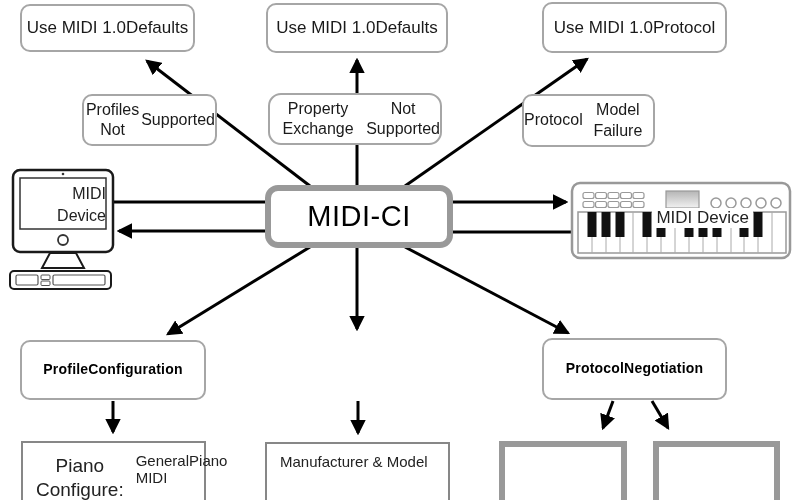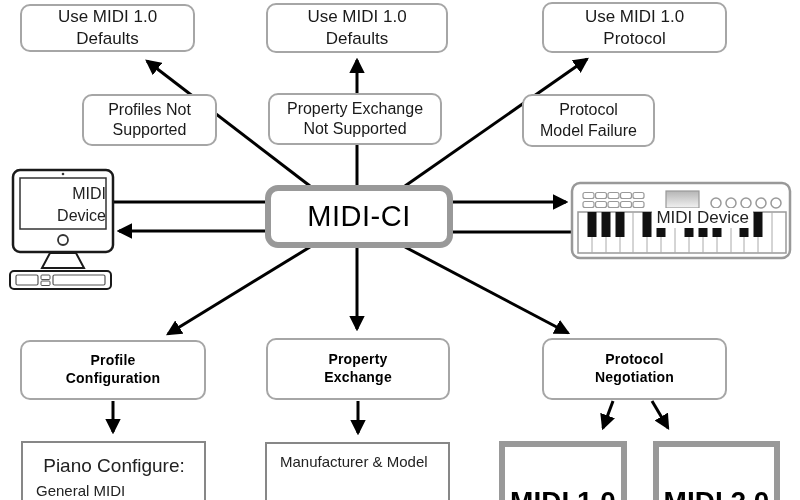--- a/index.html
+++ b/index.html
@@ -3,21 +3,21 @@
 <meta charset="utf-8">
 <style>
   html,body{margin:0;padding:0;background:#fff;}
   .stage{
     position:relative;width:800px;height:500px;overflow:hidden;background:#fff;
     font-family:"Liberation Sans","DejaVu Sans",sans-serif;color:#111;
   }
   .stage svg.wires{position:absolute;left:0;top:0;z-index:1;}
   .node{
     position:absolute;z-index:2;box-sizing:border-box;background:#fff;
-    display:flex;flex-direction:column;align-items:center;justify-content:center;
+    display:flex;flex-direction:row;align-items:center;justify-content:center;
     text-align:center;line-height:1.28;
   }
   .rounded{border:2px solid #a6a6a6;border-radius:10px;}
   .outcome{font-size:17px;color:#1a1a1a;}
   .failure{font-size:16px;color:#1a1a1a;}
   .feature{font-weight:bold;font-size:14px;color:#000;letter-spacing:.2px;}
   .center-node{
     border:6px solid #999;border-radius:13px;font-weight:normal;font-size:29px;
     color:#000;letter-spacing:.5px;
   }
@@ -150,21 +150,21 @@
   </div>
   <div class="node rounded outcome" style="left:542px;top:2px;width:185px;height:51px;">
     <span>Use MIDI 1.0</span>
     <span>Protocol</span>
   </div>
 
   <div class="node rounded failure" style="left:82px;top:94px;width:135px;height:52px;">
     <span>Profiles Not</span>
     <span>Supported</span>
   </div>
-  <div class="node rounded failure" style="left:268px;top:93px;width:174px;height:52px;">
+  <div class="node rounded failure" style="left:268px;top:93px;width:174px;height:52px;border-radius:13px;">
     <span>Property Exchange</span>
     <span>Not Supported</span>
   </div>
   <div class="node rounded failure" style="left:522px;top:94px;width:133px;height:53px;">
     <span>Protocol</span>
     <span>Model Failure</span>
   </div>
 
   <div class="node center-node" style="left:265px;top:185px;width:188px;height:63px;">
     <span>MIDI-CI</span>
@@ -174,24 +174,20 @@
     <div>MIDI</div>
     <div>Device</div>
   </div>
   <div class="device-label kb-label-wrap">
     <span class="kb-label">MIDI Device</span>
   </div>
 
   <div class="node rounded feature" style="left:20px;top:340px;width:186px;height:60px;">
     <span>Profile</span>
     <span>Configuration</span>
-  </div>
-  <div class="node rounded feature" style="left:266px;top:338px;width:184px;height:62px;">
-    <span>Property</span>
-    <span>Exchange</span>
   </div>
   <div class="node rounded feature" style="left:542px;top:338px;width:185px;height:62px;">
     <span>Protocol</span>
     <span>Negotiation</span>
   </div>
 
   <div class="node detail" style="left:21px;top:441px;width:185px;height:130px;">
     <div class="detail-title">Piano Configure:</div>
     <div class="detail-item">General MIDI</div>
     <div class="detail-item">Piano</div>

